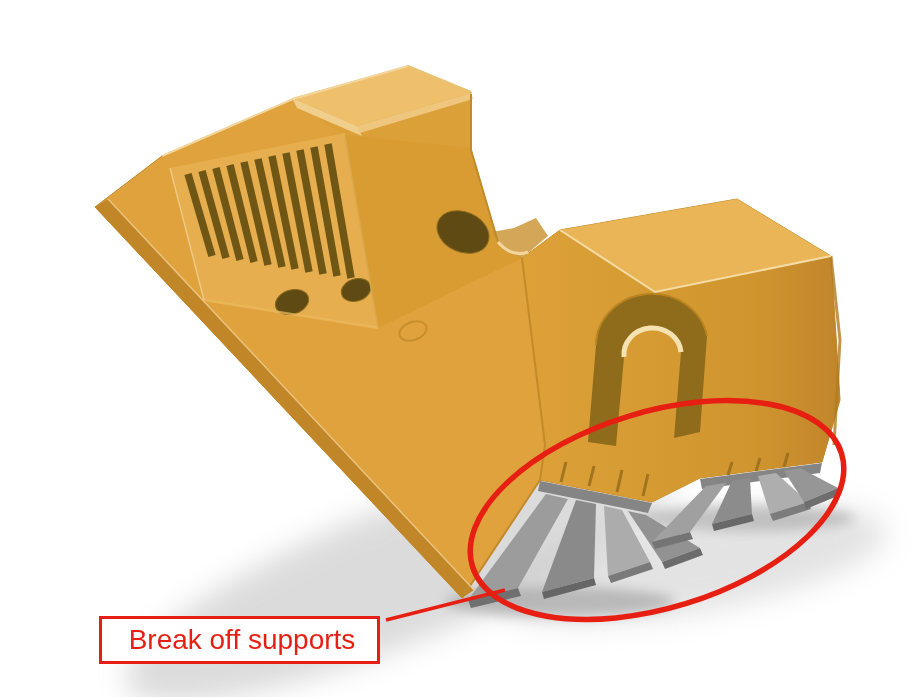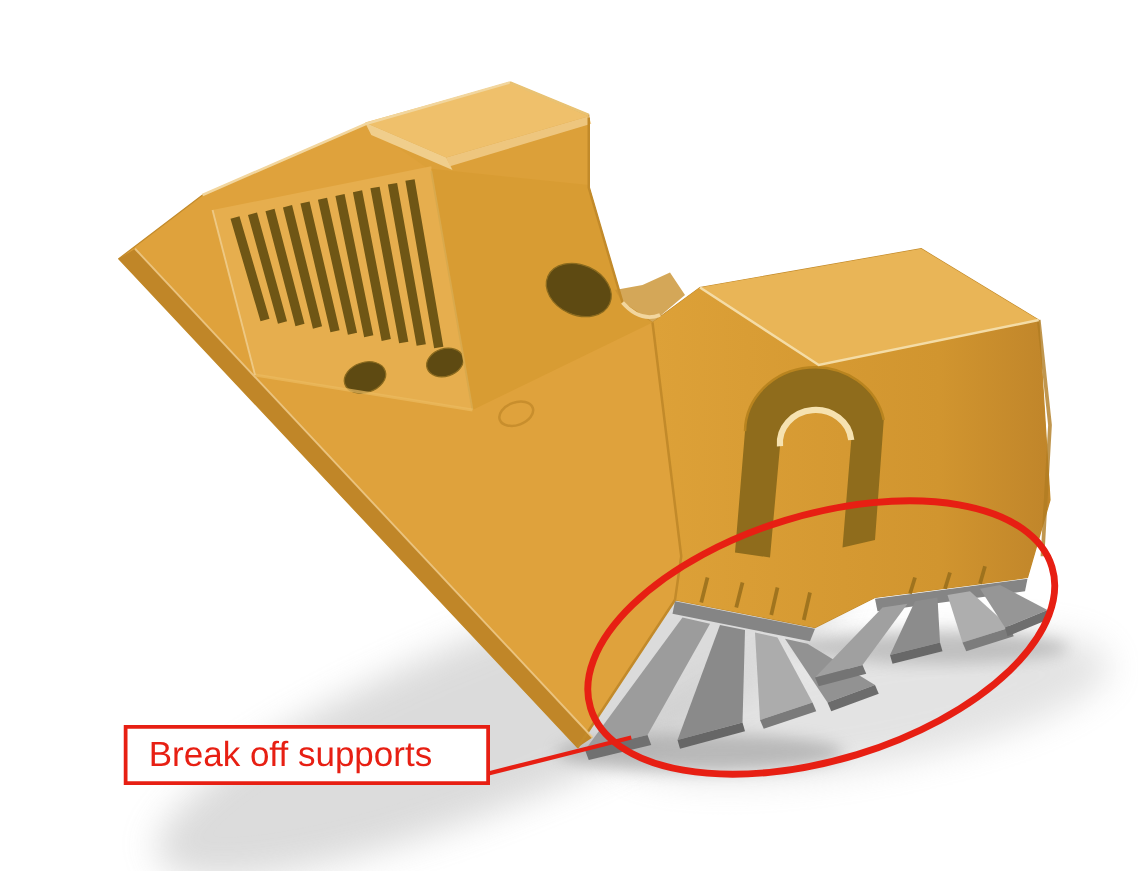--- a/index.html
+++ b/index.html
@@ -1,22 +1,22 @@
 <!DOCTYPE html>
 <html style="--background: #ffffff; --accent-red: #e71f13; --model-orange: #dfa23c; --model-orange-light: #e9b557; --model-orange-dark: #c2882a; --model-edge-highlight: #f2d69e; --support-gray: #9a9a9a; --shadow-gray: #9c9c9c;"><head>
 <meta charset="utf-8">
 <style>
   html,body{margin:0;padding:0;background:var(--background,#fff);}
   .canvas{position:relative;width:911px;height:697px;background:var(--background,#fff);
           overflow:hidden;font-family:"Liberation Sans",sans-serif;}
   svg{position:absolute;left:0;top:0;}
   .red-line{stroke:var(--accent-red,#e71f13);}
-  .label-box{position:absolute;left:99px;top:580px;width:270px;height:42px;
+  .label-box{position:absolute;left:99px;top:616px;width:270px;height:42px;
              border:3px solid var(--accent-red,#e71f13);background:#fff;
-             display:flex;align-items:center;padding-left:17px;box-sizing:content-box;}
+             display:flex;align-items:center;padding-left:5px;box-sizing:content-box;justify-content:center;}
   .label-box span{color:var(--accent-red,#e71f13);font-size:28px;line-height:1;white-space:nowrap;}
 </style>
 </head>
 <body>
 
 <div class="canvas">
 
   <svg width="911" height="697" viewBox="0 0 911 697">
     <defs>
       <filter id="blur14" x="-40%" y="-40%" width="180%" height="180%">

